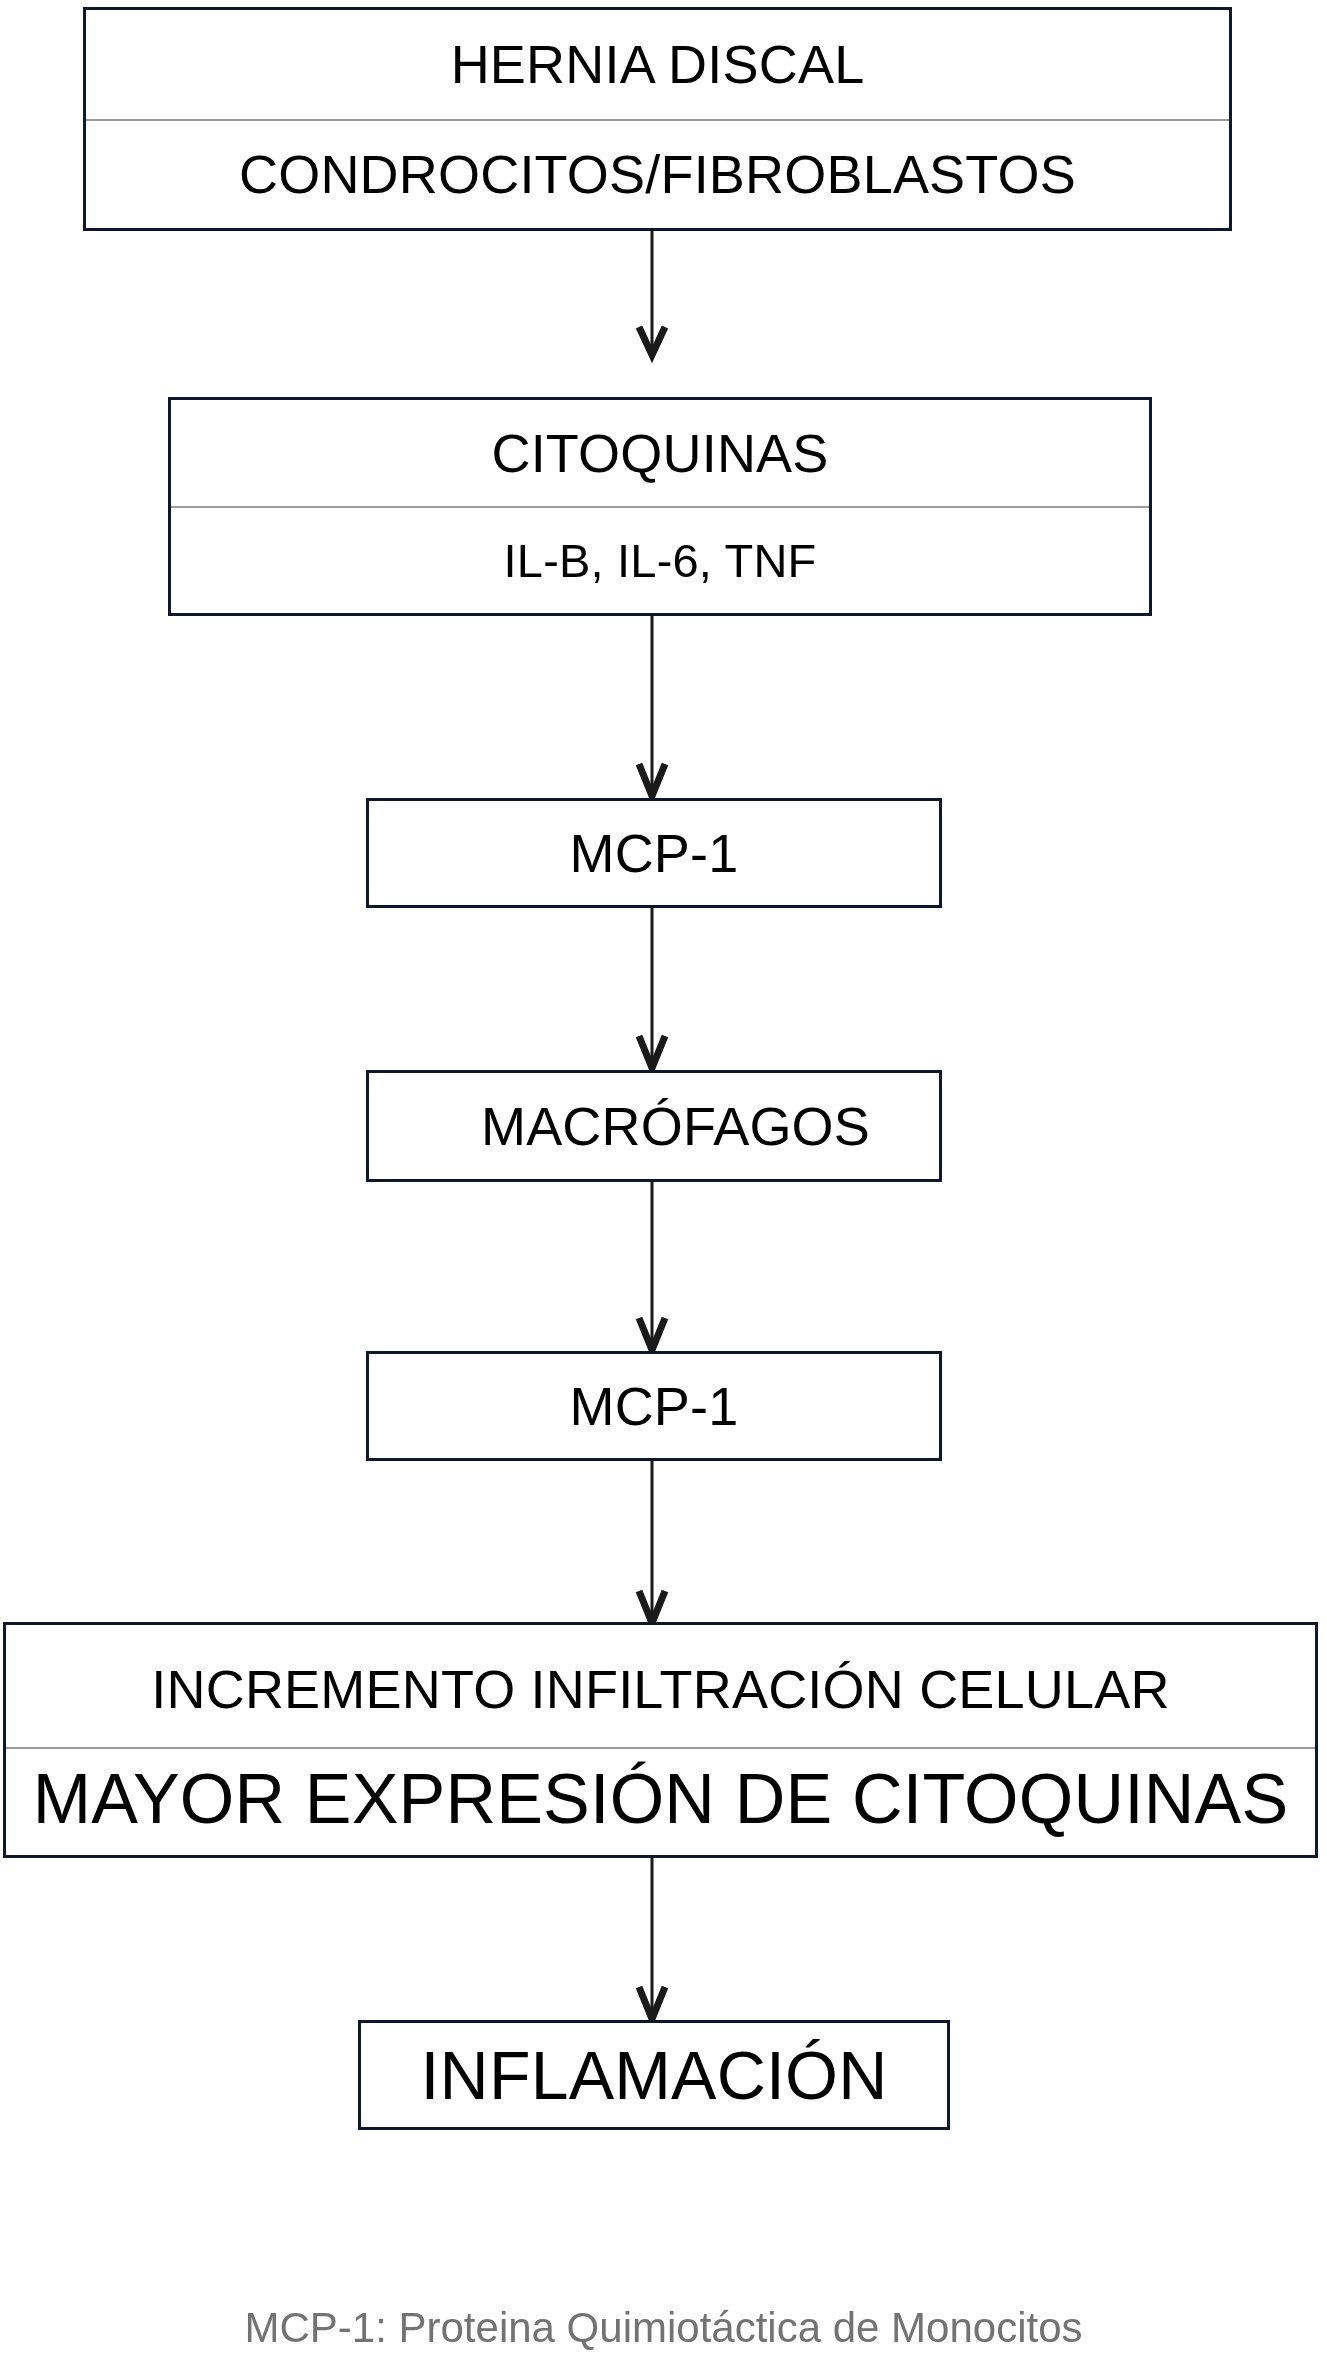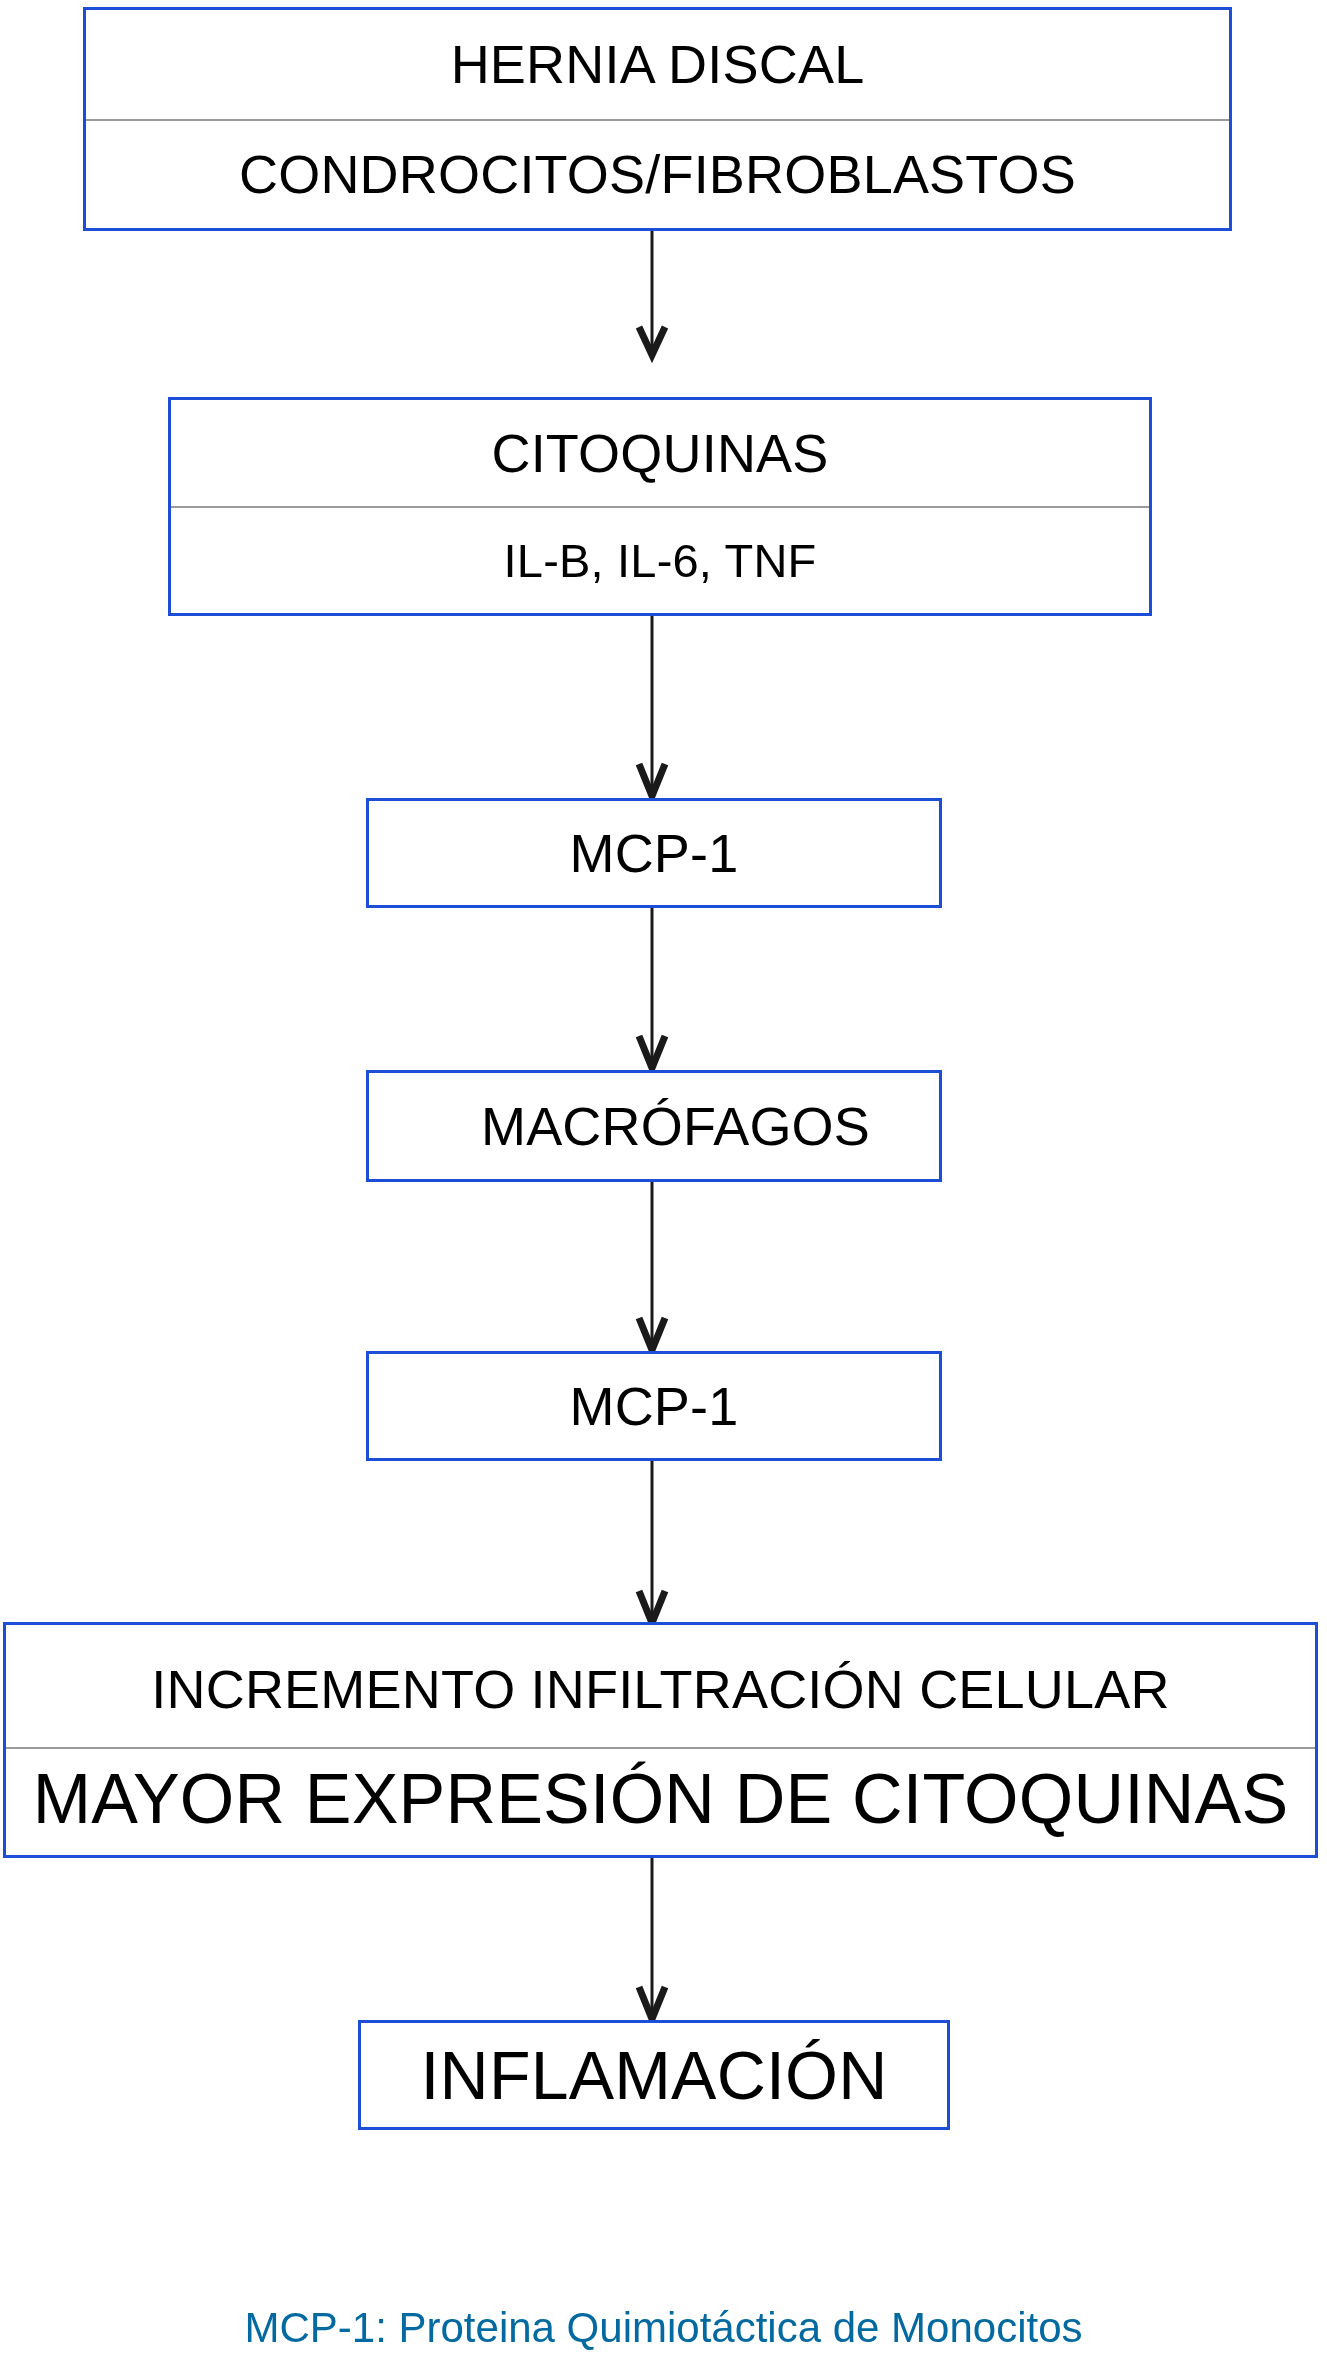--- a/index.html
+++ b/index.html
@@ -18,21 +18,21 @@
     height: 2378px;
     margin: 0;
     background: #ffffff;
     overflow: hidden;
   }
 
   
   .node {
     position: absolute;
     box-sizing: border-box;
-    border: 3px solid #1d4ed8;
+    border: 3px solid #0f172a;
     background: #ffffff;
     display: flex;
     flex-direction: column;
     justify-content: center;
   }
 
   .node-line {
     box-sizing: border-box;
     display: flex;
     align-items: center;
@@ -63,21 +63,21 @@
   }
 
   
   .footnote {
     position: absolute;
     left: 0;
     width: 1327px;
     text-align: center;
     font-size: 42px;
     line-height: 1.1;
-    color: #0369a1;
+    color: #737373;
     white-space: nowrap;
   }
 </style>
 </head>
 <body>
 
 <div id="flowchart">
 
   <div class="node split" style="left:83px; top:7px; width:1149px; height:224px;">
     <div class="node-line" style="height:112px; font-size:54px;">HERNIA DISCAL</div>

